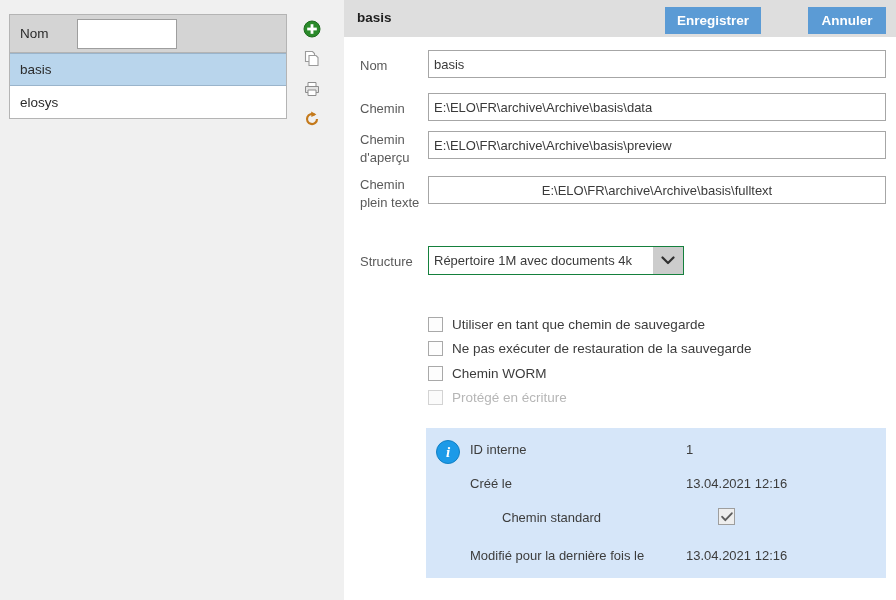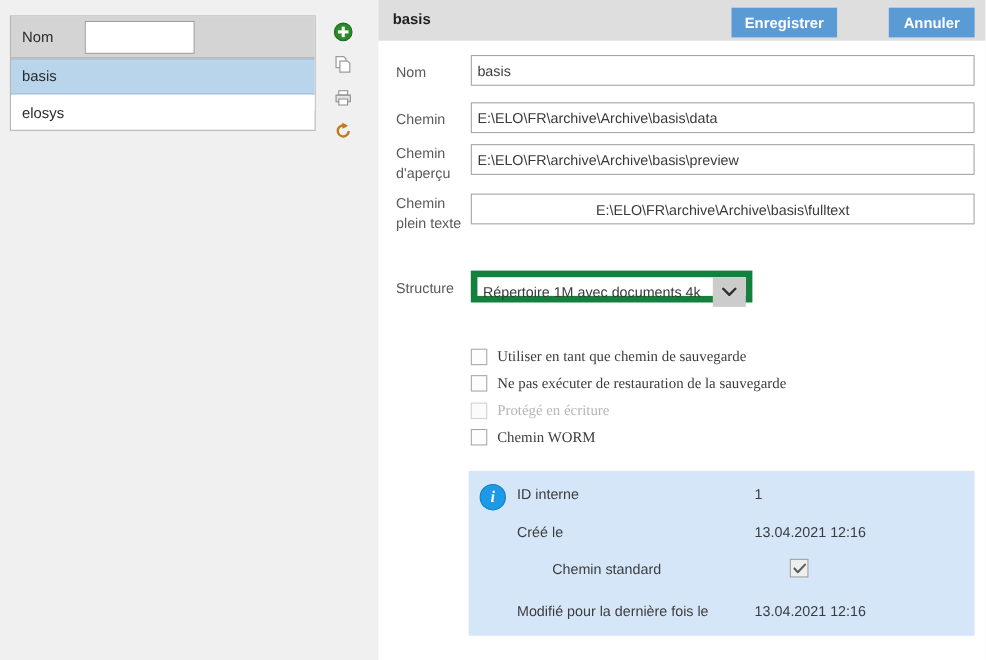--- a/index.html
+++ b/index.html
@@ -150,21 +150,21 @@
     padding: 0 5px;
     outline: none;
   }
 
   
   #structure-select-wrap {
     position: absolute;
     left: 84px;
     width: 256px;
     height: 29px;
-    border: 6px solid #15803d;
+    border: 1px solid #15803d;
     background: #ffffff;
   }
   #structure-select-value {
     position: absolute;
     left: 5px; top: 6px;
     font-size: 13px;
     color: #3a3a3a;
   }
   #structure-select-arrow {
     position: absolute;
@@ -175,21 +175,20 @@
     align-items: center;
     justify-content: center;
     cursor: pointer;
   }
 
   
   #checkbox-group {
     position: absolute;
     left: 84px; top: 312px;
     width: 440px;
-    font-family: Liberation Serif, serif;
   }
   .cb-row {
     height: 24.5px;
     display: flex;
     align-items: center;
     cursor: pointer;
   }
   .cb-box {
     width: 15px; height: 15px;
     border: 1px solid #a9a9a9;
@@ -362,28 +361,28 @@
       <div class="cb-row">
         <span class="cb-box"></span>
         <span class="cb-label">Utiliser en tant que chemin de sauvegarde</span>
       </div>
 
       <div class="cb-row">
         <span class="cb-box"></span>
         <span class="cb-label">Ne pas exécuter de restauration de la sauvegarde</span>
       </div>
 
+      <div class="cb-row">
+        <span class="cb-box"></span>
+        <span class="cb-label">Chemin WORM</span>
+      </div>
+
       <div class="cb-row disabled">
         <span class="cb-box"></span>
         <span class="cb-label">Protégé en écriture</span>
-      </div>
-
-      <div class="cb-row">
-        <span class="cb-box"></span>
-        <span class="cb-label">Chemin WORM</span>
       </div>
 
     </div>
 
     <div id="info-panel">
       <span id="info-icon">i</span>
 
       <div class="info-row" style="top:14px;">
         <span class="info-key">ID interne</span>
         <span class="info-val">1</span>

